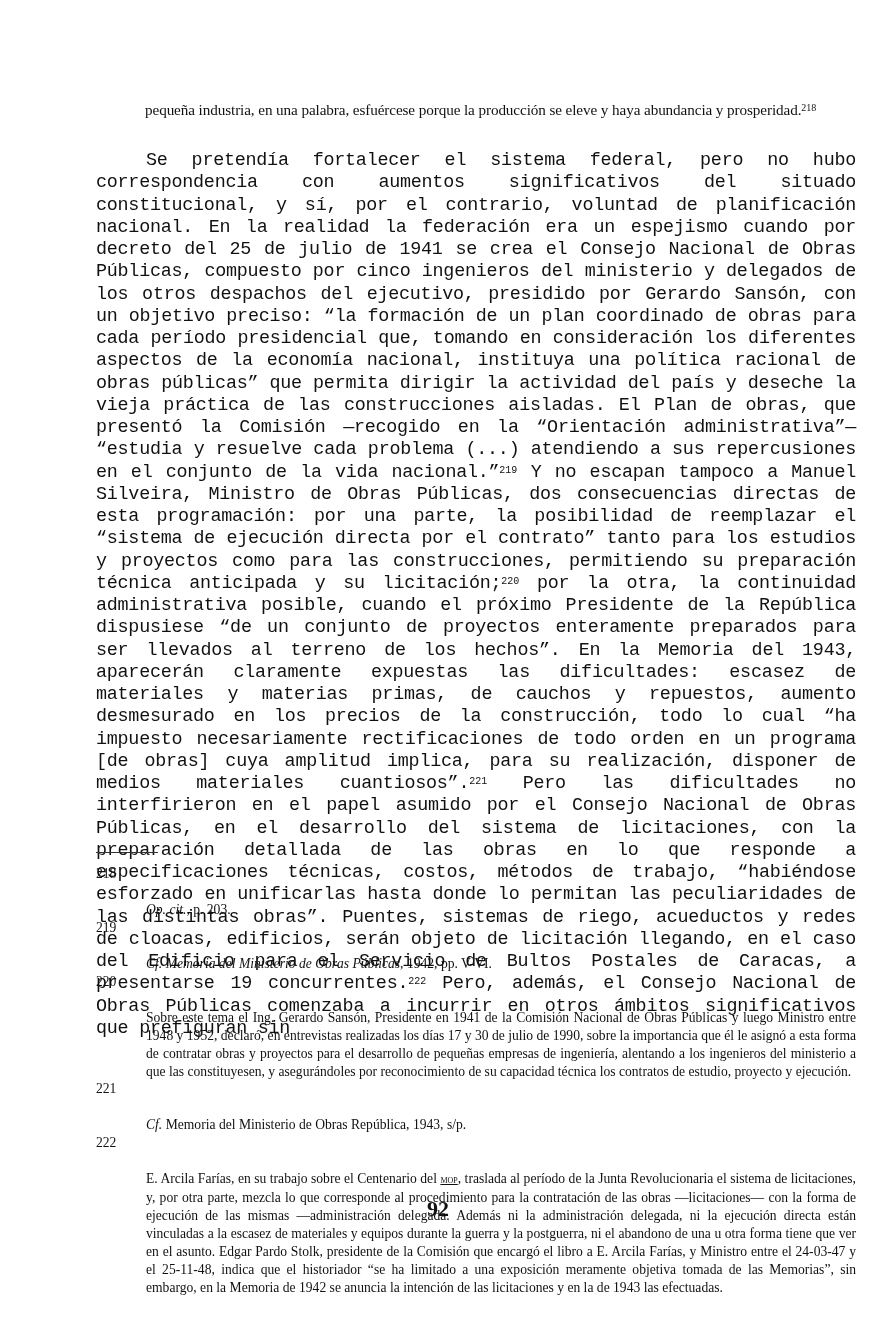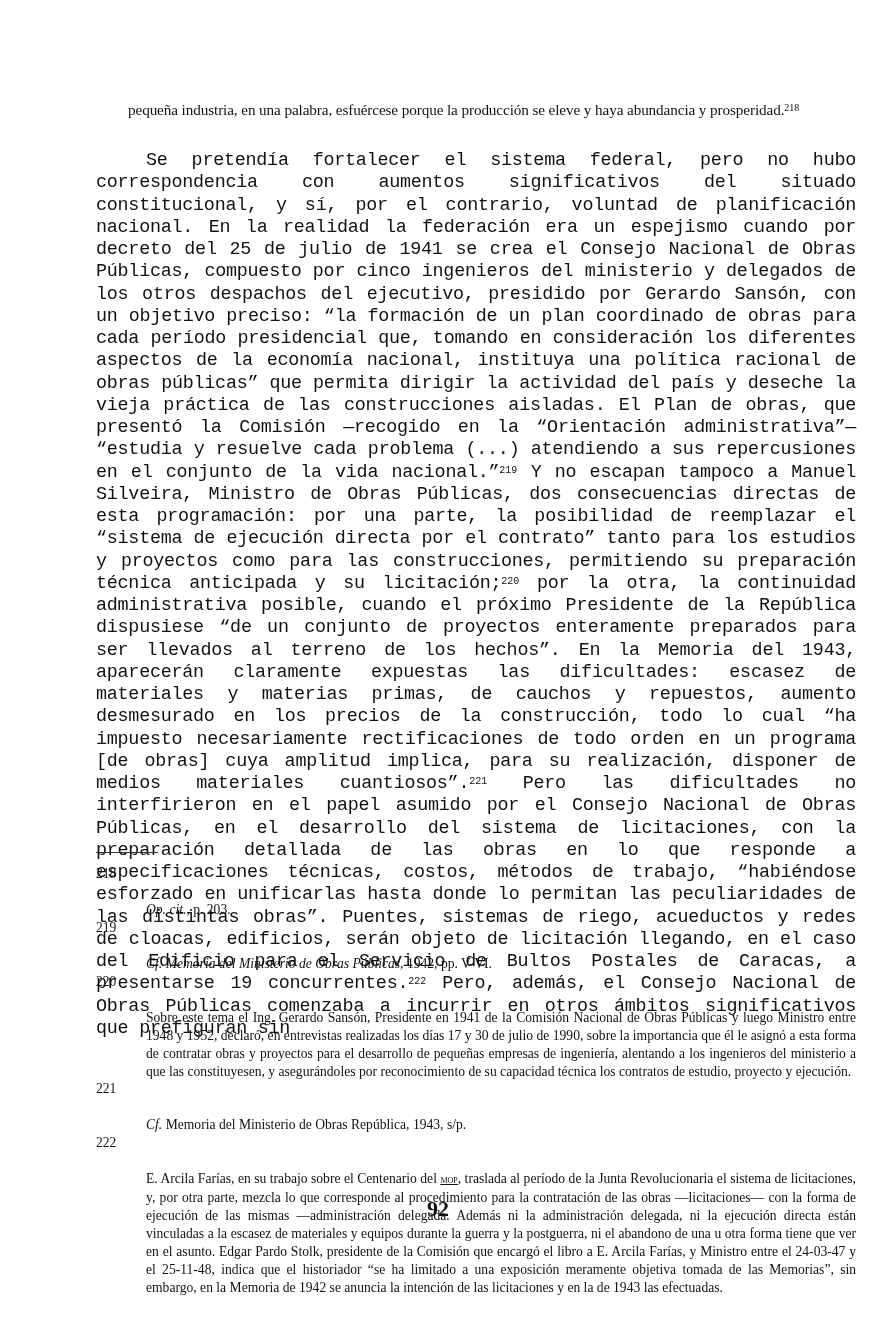--- a/index.html
+++ b/index.html
@@ -1,17 +1,17 @@
 <!DOCTYPE html>
 <html><head>
 <meta charset="utf-8">
 <style>
   html, body { margin:0; padding:0; background:#ffffff; }
   body { width:876px; height:1337px; position:relative; overflow:hidden; color:#111; font-family:"Liberation Serif", serif; }
-  .quote { position:absolute; left:128px; top:100px; width:710px; font-size:15.2px; line-height:20px; text-align:justify; letter-spacing:-0.1px; }
+  .quote { position:absolute; left:145px; top:100px; width:710px; font-size:15.2px; line-height:20px; text-align:justify; letter-spacing:-0.1px; }
   .body-para { position:absolute; left:96px; top:150px; width:760px; font-size:18.4px; line-height:22.25px; text-align:justify; letter-spacing:-0.25px; text-indent:50px;font-family:Liberation Mono, monospace; }
   sup.fn { font-size:10px; vertical-align:4px; line-height:0; letter-spacing:0; }
   .rule { position:absolute; left:96px; top:852px; width:62px; height:1px; background:#333; }
   .notes { position:absolute; left:96px; top:865px; width:760px; font-size:13.6px; line-height:17.9px; }
   .note { display:flex; }
   .note-num { width:50px; flex:0 0 50px; }
   .note-text { flex:1; text-align:justify;margin-top:36px; }
   .page-num { position:absolute; left:0; width:876px; top:1196px; text-align:center; font-size:22px;font-weight:bold; }
   .sc { font-variant:small-caps; font-size:12px;text-decoration:underline; }
 </style>

